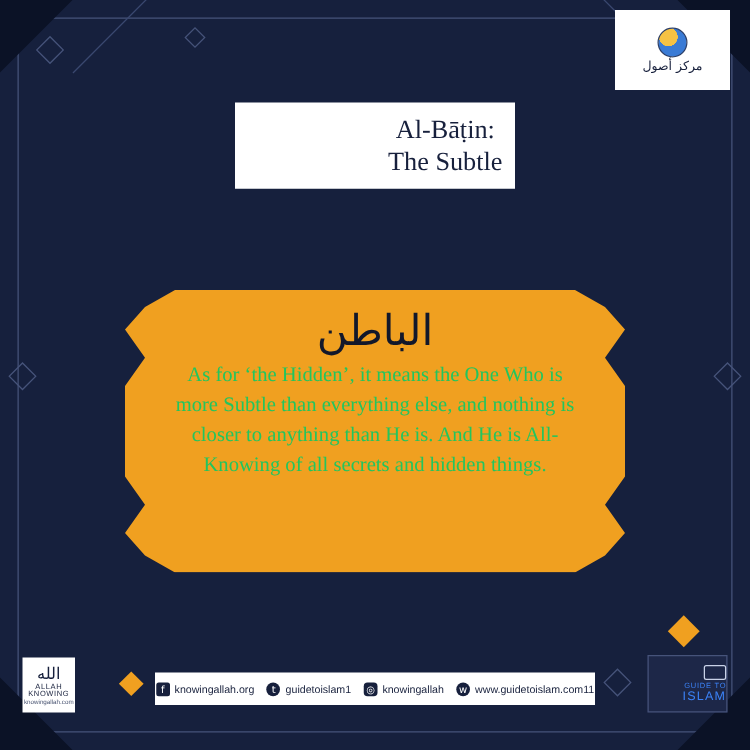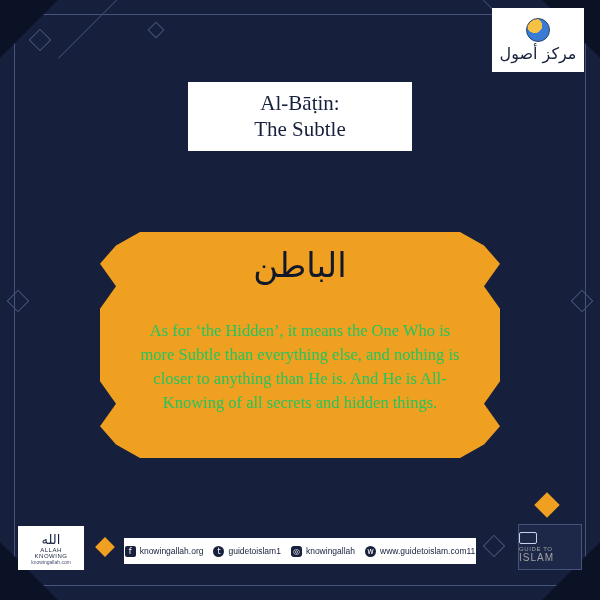--- a/index.html
+++ b/index.html
@@ -48,21 +48,21 @@
     justify-content: center;
     gap: 2px;
   }
   .plaque .globe {
     width: 22px; height: 22px;
     border-radius: 50%;
     background: radial-gradient(circle at 35% 30%, #f6c244 0 35%, #3a7bd5 36% 100%);
     border: 1px solid #2c3e66;
   }
   .plaque .ar {
-    font-size: 16px;
+    font-size: 10px;
     color: #17203c;
     font-family: "DejaVu Sans", sans-serif;
     letter-spacing: 1px;
   }
 
   
   .diamond {
     position: absolute;
     width: 14px; height: 14px;
     background: #f0a020;
@@ -90,21 +90,21 @@
   .title-box {
     position: absolute;
     left: 50%;
     top: 82px;
     transform: translateX(-50%);
     width: 224px;
     min-height: 68px;
     background: #ffffff;
     display: flex;
     align-items: center;
-    justify-content: center;
+    justify-content: flex-end;
     text-align: center;
     padding: 8px 10px;
     box-sizing: border-box;
   }
   .title-box .t {
     color: #17203c;
     font-size: 21px;
     line-height: 1.25;
     font-family: "Liberation Serif", serif;
   }
@@ -137,21 +137,20 @@
   }
   .panel-content {
     position: absolute;
     inset: 0;
     display: flex;
     flex-direction: column;
     align-items: center;
     justify-content: flex-start;
     padding: 16px 34px 18px;
     box-sizing: border-box;
-    gap: 31px;
   }
   .arabic-name {
     font-family: "DejaVu Sans", sans-serif;
     font-size: 34px;
     color: #12182b;
     direction: rtl;
     margin-bottom: 6px;
     line-height: 1;
   }
   .quote {
@@ -197,21 +196,21 @@
     font-family: "DejaVu Sans", sans-serif;
   }
   .soc .glyph.ig { border-radius: 3px; }
   .soc .glyph.tw { border-radius: 50%; }
   .soc .glyph.web { border-radius: 50%; }
 
   
   .badge-left {
     position: absolute;
     left: 18px; bottom: 30px;
-    width: 66px; height: 44px;
+    width: 42px; height: 44px;
     background: #ffffff;
     display: flex;
     flex-direction: column;
     align-items: center;
     justify-content: center;
   }
   .badge-left .ar2 {
     font-family: "DejaVu Sans", sans-serif;
     font-size: 13px;
     color: #17203c;
@@ -229,23 +228,23 @@
   }
   
   .badge-right {
     position: absolute;
     right: 18px; bottom: 30px;
     width: 62px; height: 44px;
     background: #1d2748;
     border: 1px solid #46537a;
     display: flex;
     flex-direction: column;
-    align-items: flex-start;
+    align-items: flex-end;
     justify-content: center;
-    color: #a3a3a3;
+    color: #3b82f6;
   }
   .badge-right .b1 { font-size: 6px; letter-spacing: .6px; font-family: "Liberation Sans", sans-serif;}
   .badge-right .b2 { font-size: 10px; letter-spacing: 1px; font-family: "Liberation Sans", sans-serif;}
   .badge-right .book {
     width: 16px; height: 10px;
     border: 1px solid #c9d2e8;
     border-radius: 2px;
     margin-bottom: 2px;
   }
 </style>

